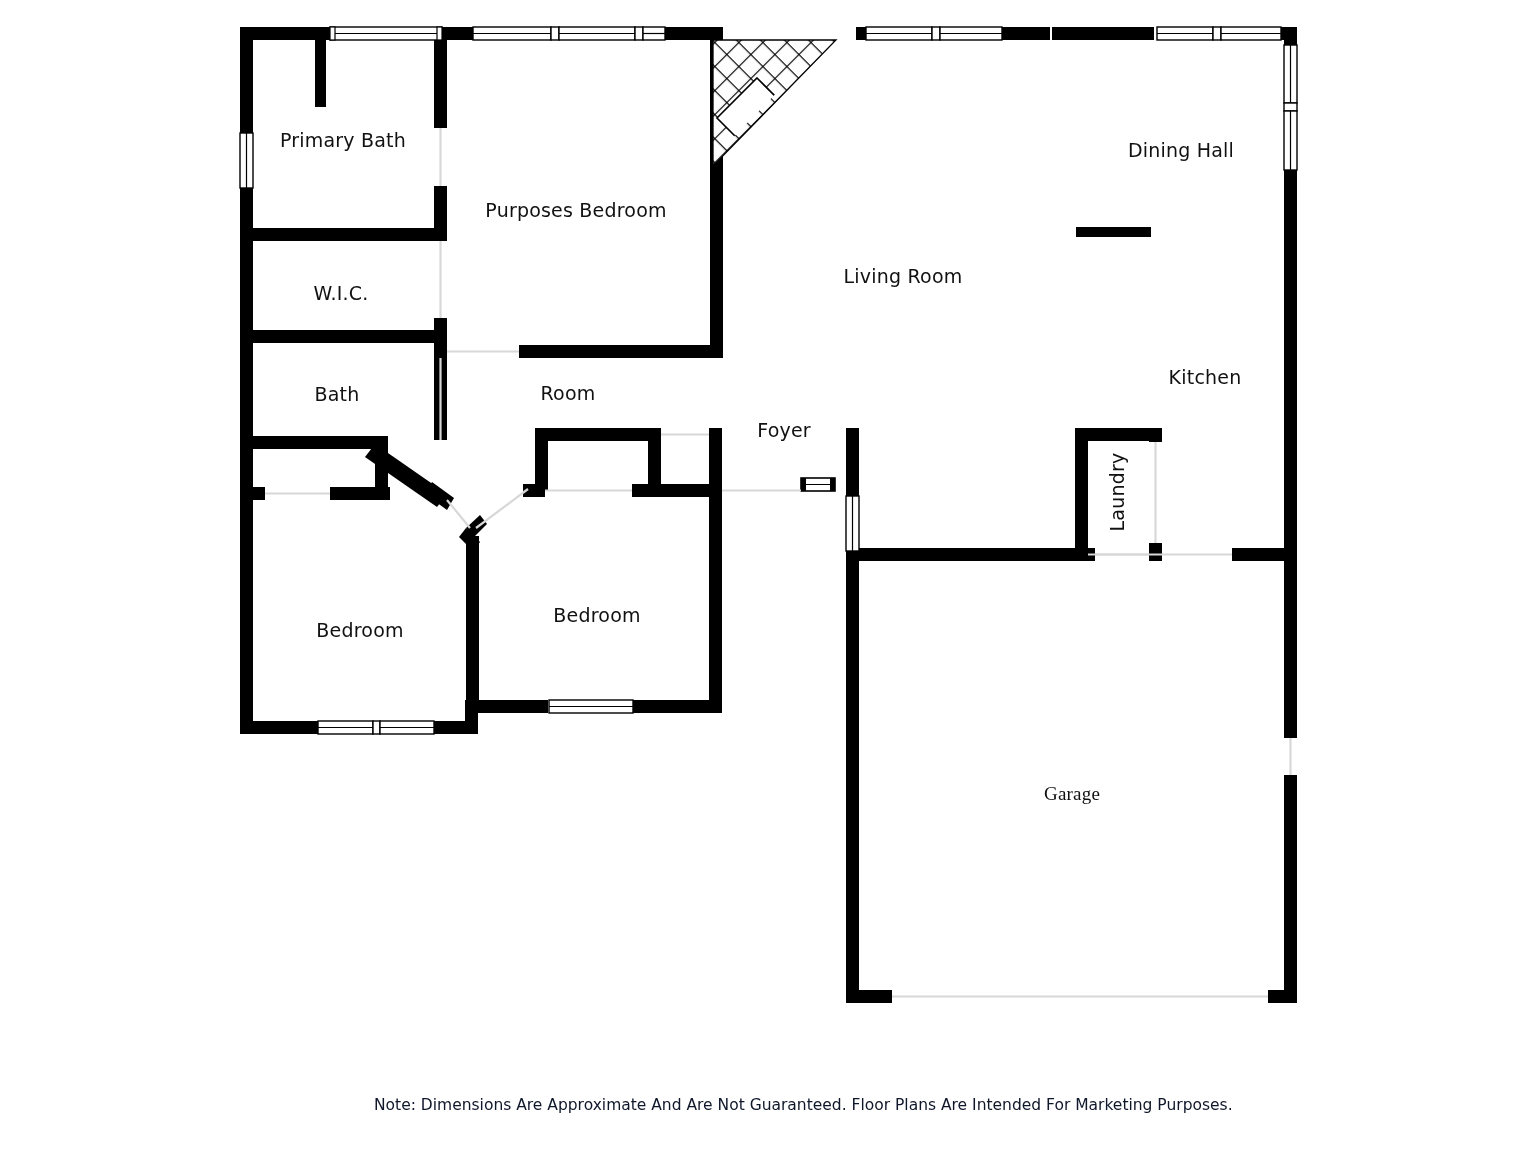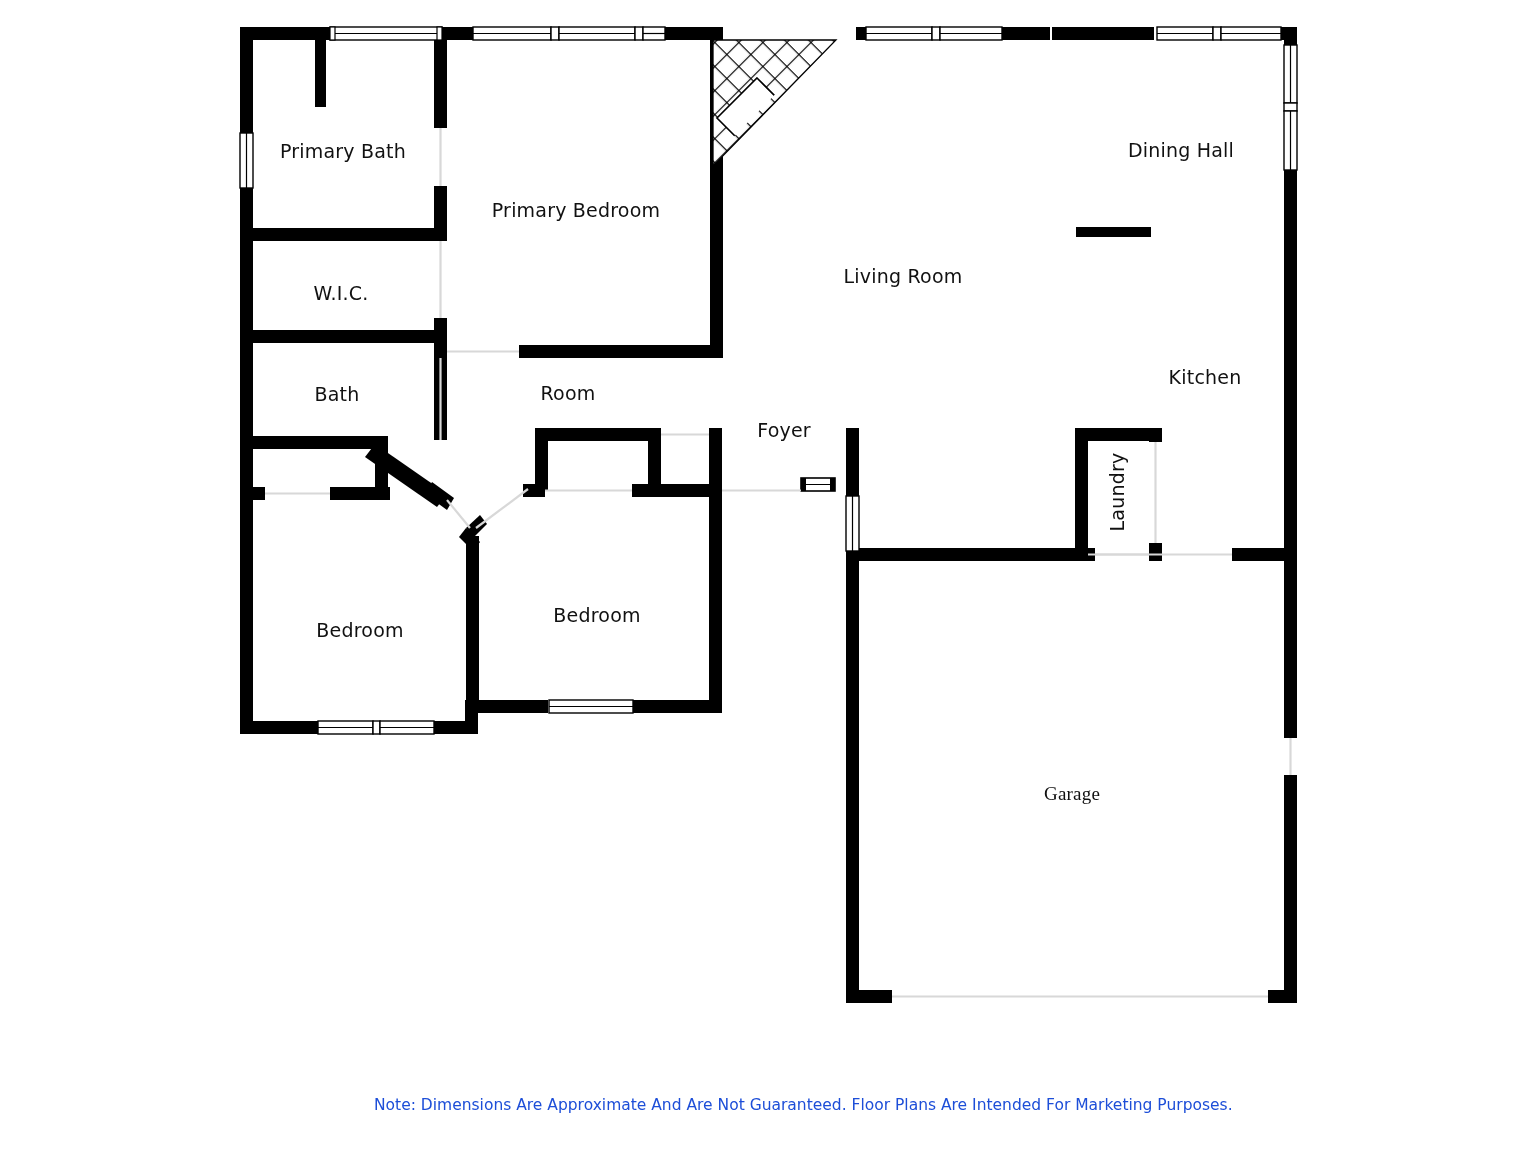--- a/index.html
+++ b/index.html
@@ -39,21 +39,21 @@
   }
   .room-label.rot90 {
     transform: translate(-50%, -50%) rotate(-90deg);
   }
   .note-text {
     position: absolute;
     left: 374px;
     top: 1096px;
     font-family: "DejaVu Sans", sans-serif;
     font-size: 15.5px;
-    color: #1d4ed8;
+    color: #0f172a;
     white-space: nowrap;
   }
   .mls-mark {
     position: absolute;
     left: 8px;
     top: 1075px;
     font-family: "DejaVu Sans", sans-serif;
     font-size: 38px;
     letter-spacing: 1px;
     color: #ffffff;
@@ -282,22 +282,22 @@
         <polygon points="757,78 797,118 757,158 717,118" fill="#ffffff" stroke="#000000" stroke-width="1.6"></polygon>
       </g>
     </g>
 
     <g>
       <rect x="1076" y="227" width="75" height="10" fill="#000000"></rect>
     </g>
 
   </svg>
 
-  <div class="room-label" style="left:343px; top:151px;">Primary Bath</div>
-  <div class="room-label" style="left:576px; top:210px;">Primary Bedroom</div>
+  <div class="room-label" style="left:343px; top:140px;">Primary Bath</div>
+  <div class="room-label" style="left:576px; top:210px;">Purposes Bedroom</div>
   <div class="room-label" style="left:341px; top:293px;">W.I.C.</div>
   <div class="room-label" style="left:337px; top:394px;text-align:center;">Bath</div>
   <div class="room-label" style="left:568px; top:393px;">Room</div>
   <div class="room-label" style="left:784px; top:430px;">Foyer</div>
   <div class="room-label" style="left:360px; top:630px;">Bedroom</div>
   <div class="room-label" style="left:597px; top:615px;">Bedroom</div>
   <div class="room-label" style="left:903px; top:276px;">Living Room</div>
   <div class="room-label" style="left:1181px; top:150px;">Dining Hall</div>
   <div class="room-label" style="left:1192px; top:377px;margin-left:13px;">Kitchen</div>
   <div class="room-label rot90" style="left:1117px; top:492px;">Laundry</div>

